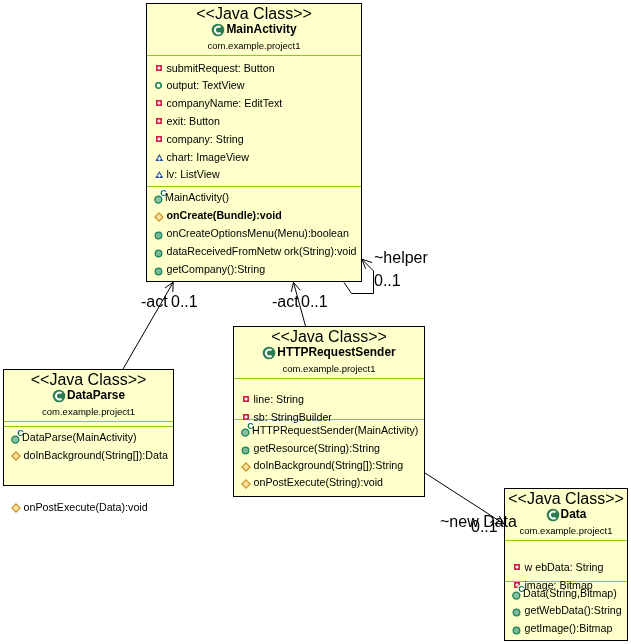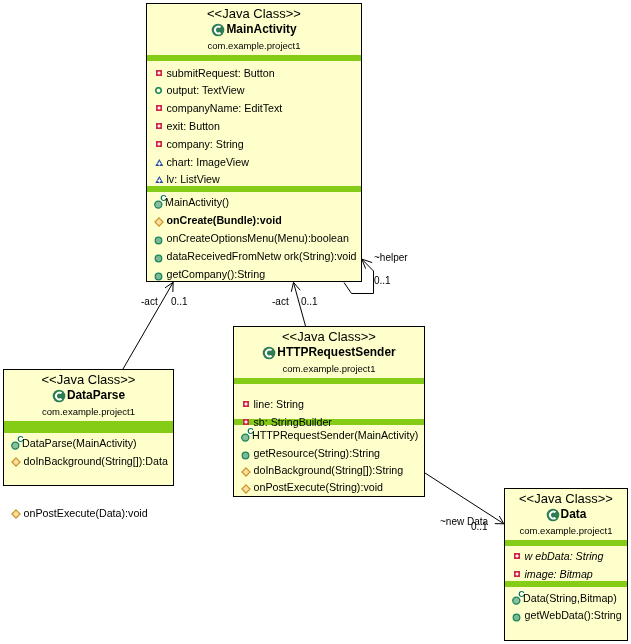--- a/index.html
+++ b/index.html
@@ -3,39 +3,39 @@
 <meta charset="utf-8">
 <style>
   html,body{margin:0;padding:0;background:#ffffff;}
   body{width:631px;height:644px;position:relative;overflow:hidden;
        font-family:"Liberation Sans",sans-serif;}
   #stage{position:absolute;left:0;top:0;width:631px;height:644px;}
   svg.links{position:absolute;left:0;top:0;width:631px;height:644px;}
   .uml-class{position:absolute;background:#ffffcc;border:1px solid #000;
              box-sizing:border-box;z-index:2;}
   .cls-head{text-align:center;box-sizing:border-box;padding-top:3px;}
-  .stereotype{font-size:13px;color:#000;line-height:14px;}
+  .stereotype{font-size:16px;color:#000;line-height:14px;}
   .cls-title{font-size:11.9px;font-weight:bold;color:#000;line-height:17px;
              display:flex;align-items:center;justify-content:center;}
   .cls-title .cicon{display:flex;align-items:center;margin-right:1px;}
   .cls-pkg{font-size:9.5px;color:#000;line-height:15px;}
-  .compart{border-top:6px solid #84cc16;box-sizing:border-box;}
+  .compart{border-top:1px solid #84cc16;box-sizing:border-box;}
   .row{position:relative;font-size:10.7px;color:#000;
        white-space:nowrap;box-sizing:border-box;}
   .row .ic{position:absolute;left:9px;top:50%;margin-top:-3px;
            display:block;line-height:0;}
   .row .ic-protected{left:7.6px;}
   .row .ic-public{left:8px;}
   .row .mic-constructor{left:7px;top:50%;margin-top:-10px;}
   .row .mic-protected{left:6.6px;margin-top:-3.5px;}
   .row .mic-public{left:7px;margin-top:-2px;}
   .row .tx{position:absolute;left:19.5px;top:50%;transform:translateY(-50%);
            line-height:12px;}
   .row.rowc .tx{left:18px;}
-  .lab{position:absolute;font-size:10px;color:#000;white-space:nowrap;z-index:3;line-height:11px;}
+  .lab{position:absolute;font-size:16px;color:#000;white-space:nowrap;z-index:3;line-height:11px;}
 </style>
 </head>
 <body>
 
 <div id="stage">
 
 <svg class="links" viewBox="0 0 631 644">
   <g stroke="#000" stroke-width="1" fill="none" shape-rendering="geometricPrecision">
 
     <path d="M123 369 L173.2 282.3"></path>
@@ -257,21 +257,21 @@
           <span class="cicon">
             <svg width="14" height="14" viewBox="0 0 14 14">
               <circle cx="7" cy="7" r="6.3" fill="#2e7d52"></circle>
               <path d="M10.2 3.6 A4.4 4.4 0 1 0 10.2 10.4 L8.8 9.1 A2.5 2.5 0 1 1 8.8 4.9 Z" fill="#ffffff"></path>
             </svg>
           </span>
           <span>Data</span>
         </div>
     <div class="cls-pkg">com.example.project1</div>
   </div>
-  <div class="compart" style="height:41px;padding-top:1px;font-style:italic;">
+  <div class="compart" style="height:41px;padding-top:17px;">
     <div class="row" style="height:17.9px;">
           <span class="ic ic-private"><svg width="7" height="7" viewBox="0 0 7 7">
               <rect x="0" y="0" width="6" height="6" fill="#cf2448"></rect>
               <path d="M3 0.75 L3.75 2.25 L5.25 3 L3.75 3.75 L3 5.25 L2.25 3.75 L0.75 3 L2.25 2.25 Z" fill="#fff"></path>
             </svg></span>
           <span class="tx">w ebData: String</span>
         </div>
     <div class="row" style="height:17.9px;">
           <span class="ic ic-private"><svg width="7" height="7" viewBox="0 0 7 7">
               <rect x="0" y="0" width="6" height="6" fill="#cf2448"></rect>
@@ -287,20 +287,26 @@
               <circle cx="4.3" cy="12.6" r="3.55" fill="#8cbf9e" stroke="#15845c" stroke-width="1.3"></circle>
               <text x="6.3" y="8.6" font-family="Liberation Sans, sans-serif" font-size="9" font-weight="bold" fill="#0a7a35">C</text>
             </svg></span>
           <span class="tx">Data(String,Bitmap)</span>
         </div>
     <div class="row" style="height:17.6px;">
           <span class="ic mic-public"><svg width="9" height="9" viewBox="0 0 9 9">
               <circle cx="4.5" cy="4.5" r="3.3" fill="#7cb894" stroke="#15845c" stroke-width="1.25"></circle>
             </svg></span>
           <span class="tx">getWebData():String</span>
+        </div>
+    <div class="row" style="height:17.6px;">
+          <span class="ic mic-public"><svg width="9" height="9" viewBox="0 0 9 9">
+              <circle cx="4.5" cy="4.5" r="3.3" fill="#7cb894" stroke="#15845c" stroke-width="1.25"></circle>
+            </svg></span>
+          <span class="tx">getImage():Bitmap</span>
         </div>
   </div>
 </div>
 
 <div class="lab" style="left:141px;top:296px;">-act</div>
 <div class="lab" style="left:171px;top:296px;">0..1</div>
 <div class="lab" style="left:272px;top:296px;">-act</div>
 <div class="lab" style="left:301px;top:296px;">0..1</div>
 <div class="lab" style="left:374px;top:252px;">~helper</div>
 <div class="lab" style="left:374px;top:275px;">0..1</div>

